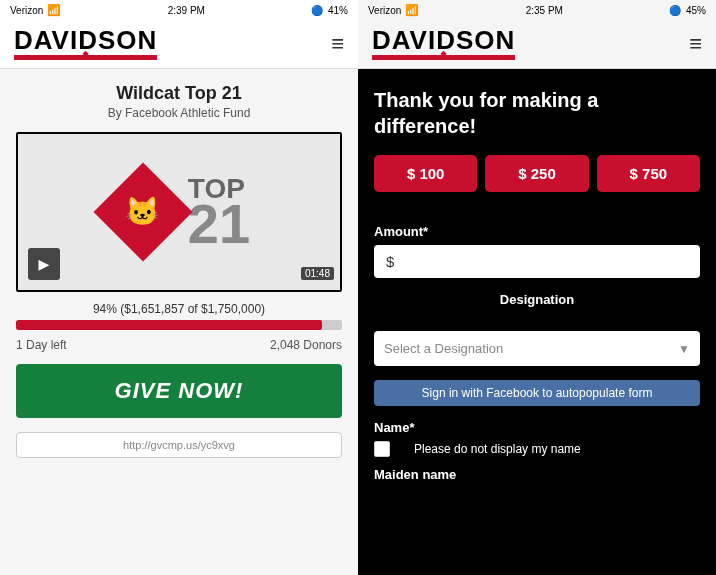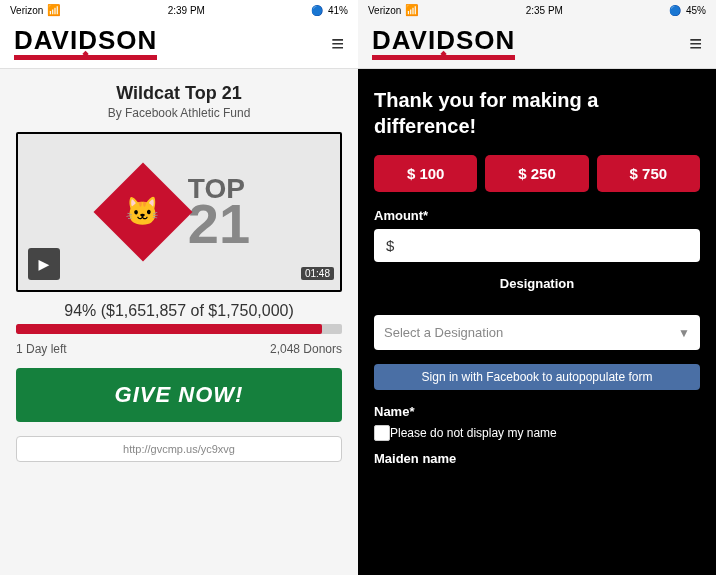--- a/index.html
+++ b/index.html
@@ -190,21 +190,21 @@
       color: #fff;
       font-size: 10px;
       padding: 1px 4px;
       border-radius: 2px;
     }
 
     .progress-section {
       margin-bottom: 8px;
     }
     .progress-stats {
-      font-size: 16px;
+      font-size: 12px;
       color: #333;
       text-align: center;
       margin-bottom: 4px;
     }
     .progress-bar-bg {
       height: 10px;
       background: #ccc;
       border-radius: 2px;
       overflow: hidden;
     }
@@ -286,21 +286,21 @@
       color: #fff;
       font-size: 20px;
       font-weight: 700;
       margin-bottom: 16px;
       line-height: 1.3;
     }
 
     .amount-buttons {
       display: flex;
       gap: 8px;
-      margin-bottom: 16px;
+      margin-bottom: 32px;
     }
     .amount-btn {
       background: #c8102e;
       color: #fff;
       border: none;
       border-radius: 5px;
       padding: 10px 14px;
       font-size: 15px;
       font-weight: 600;
       cursor: pointer;
@@ -401,21 +401,21 @@
       outline: none;
       font-size: 13px;
       color: #bbb;
       width: 100%;
       background: transparent;
     }
 
     .do-not-display-row {
       display: flex;
       align-items: center;
-      gap: 0;
+      gap: 24px;
       margin-bottom: 10px;
     }
     .checkbox-box {
       width: 16px;
       height: 16px;
       border: 1px solid #ccc;
       background: #fff;
       border-radius: 2px;
       flex-shrink: 0;
     }

